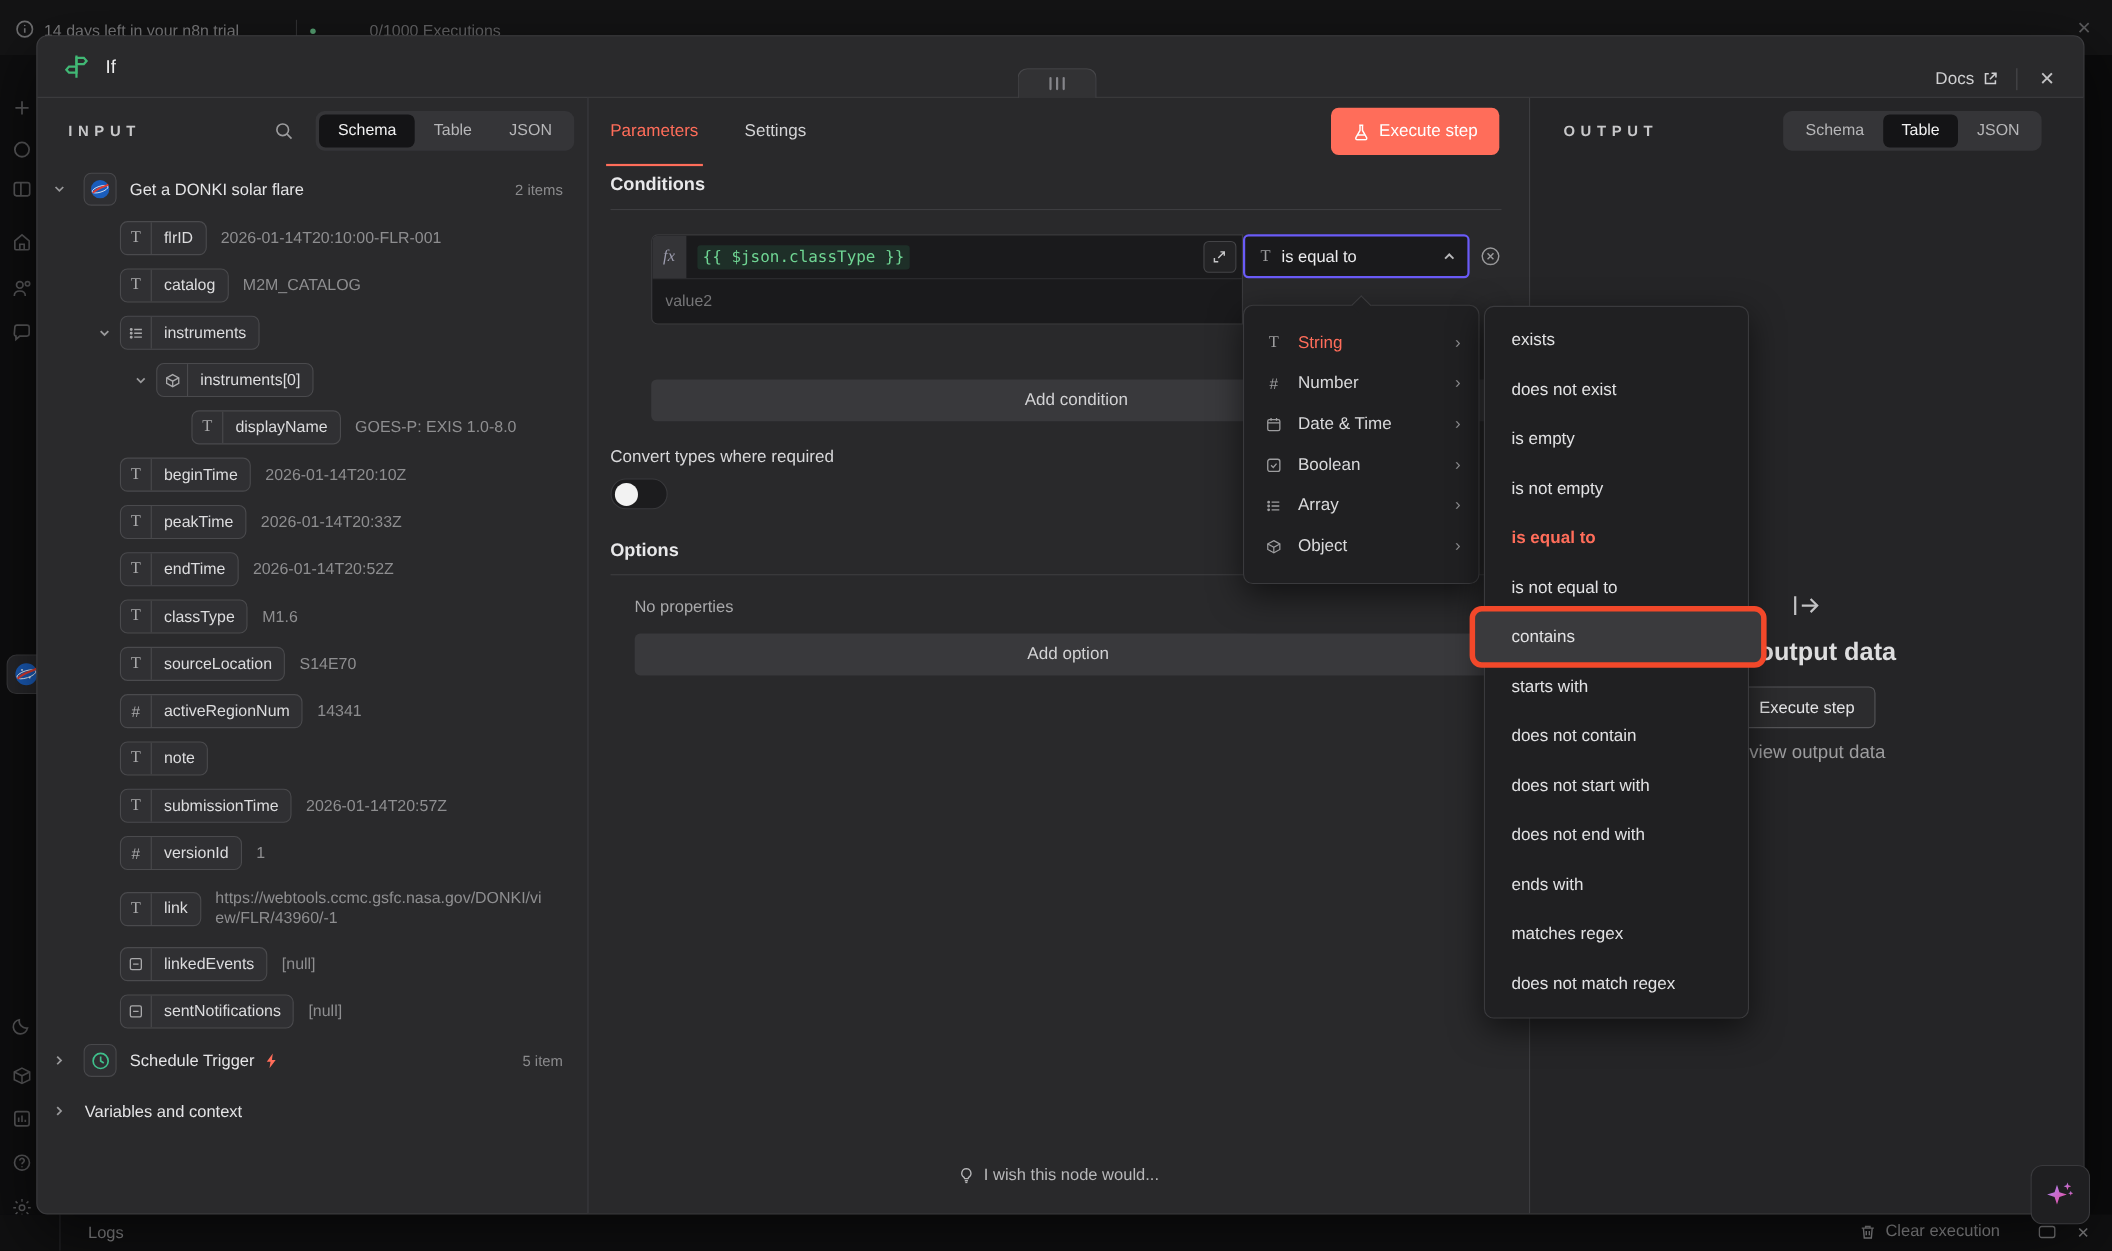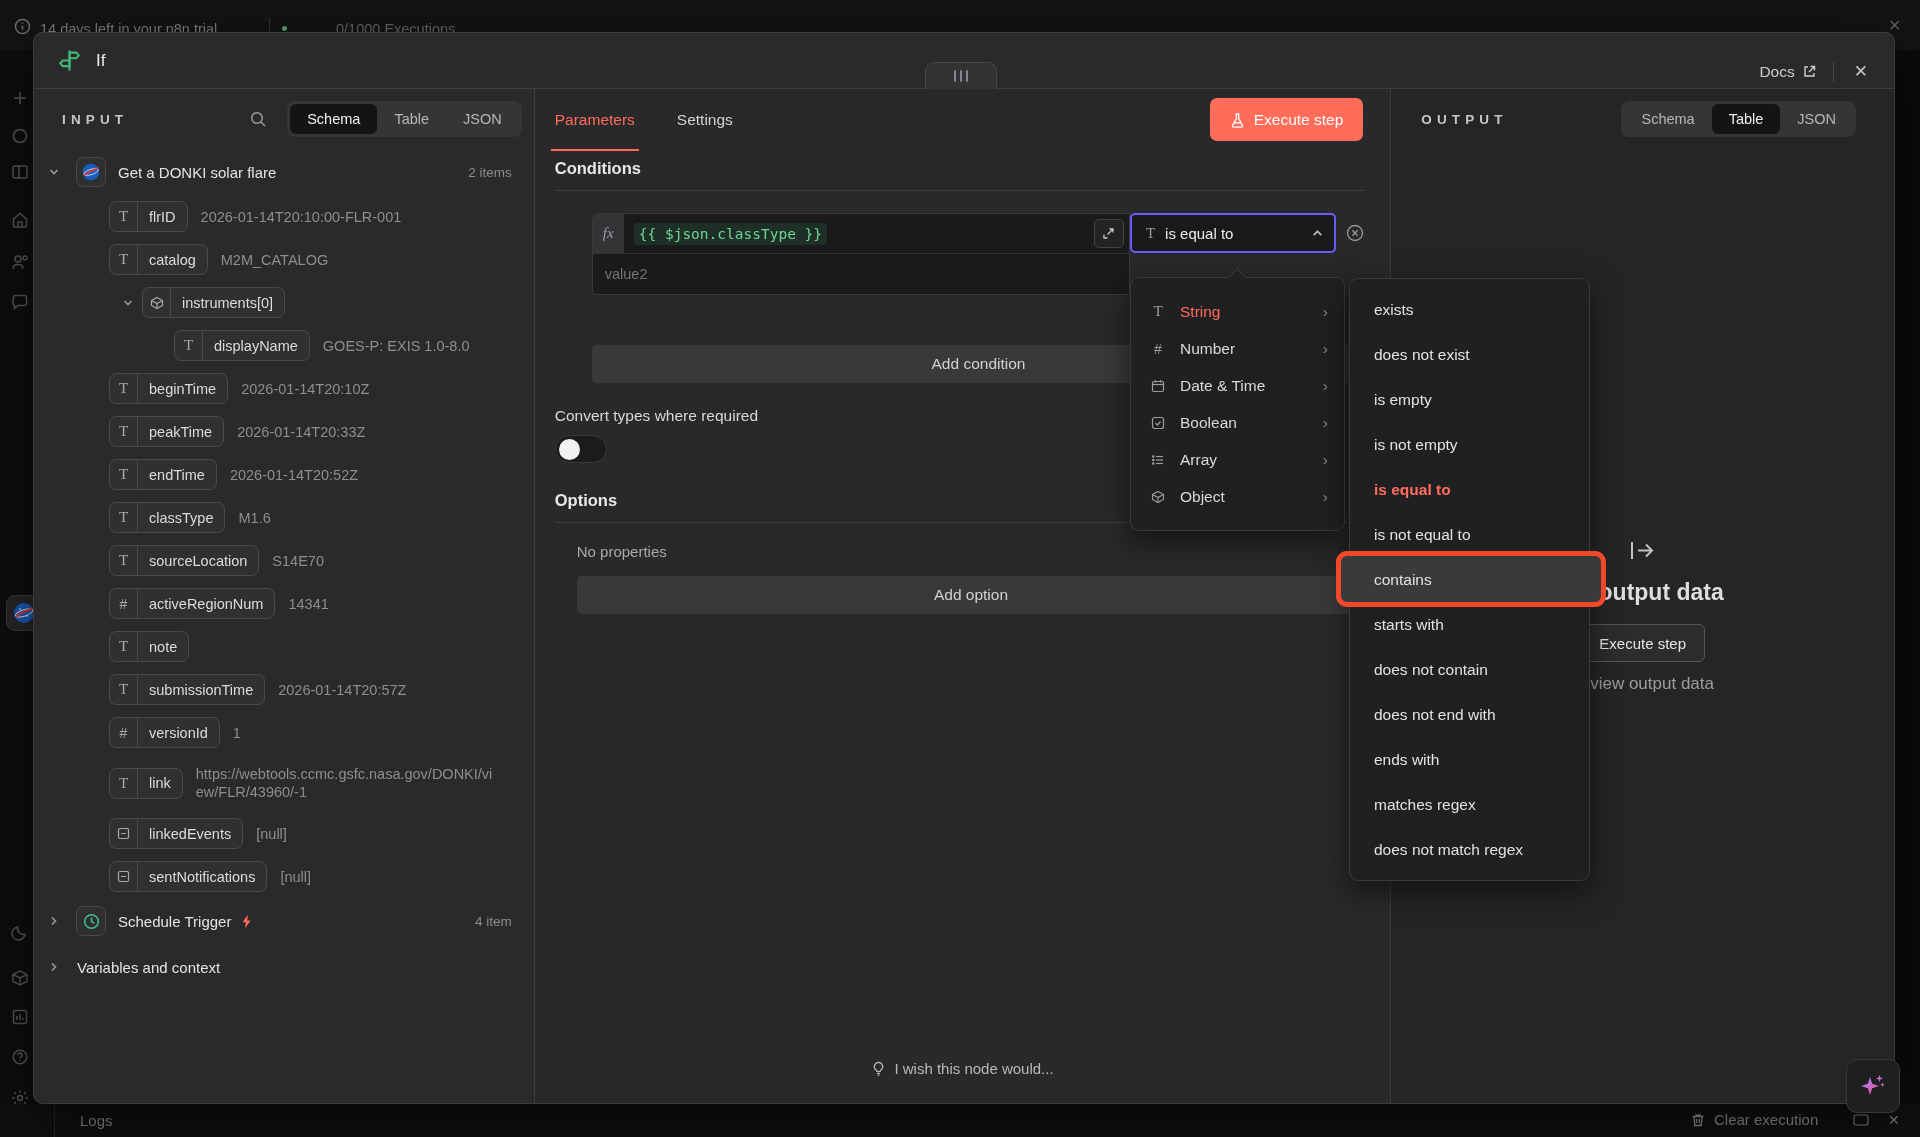--- a/index.html
+++ b/index.html
@@ -361,20 +361,40 @@
               </span>
             <span class="pval">2026-01-14T20:10:00-FLR-001</span>
           </div>
           <div class="trow lvl1">
             <span class="pill">
                 <span class="pic serifT">T</span>
                 <span class="pname">catalog</span>
               </span>
             <span class="pval">M2M_CATALOG</span>
           </div>
+          <div class="trow lvl1c">
+            <span class="chev">
+                <svg width="12" height="12" viewBox="0 0 12 12" stroke="currentColor" stroke-width="1.6" fill="none">
+                  <polyline points="2.5,4 6,7.5 9.5,4"></polyline>
+                </svg>
+              </span>
+            <span class="pill">
+                <span class="pic">
+                  <svg width="14" height="14" viewBox="0 0 14 14" stroke="currentColor" stroke-width="1.3" fill="none">
+                    <line x1="5" y1="3.5" x2="12" y2="3.5"></line>
+                    <line x1="5" y1="7" x2="12" y2="7"></line>
+                    <line x1="5" y1="10.5" x2="12" y2="10.5"></line>
+                    <circle cx="2.3" cy="3.5" r="0.7" fill="currentColor"></circle>
+                    <circle cx="2.3" cy="7" r="0.7" fill="currentColor"></circle>
+                    <circle cx="2.3" cy="10.5" r="0.7" fill="currentColor"></circle>
+                  </svg>
+                </span>
+                <span class="pname">instruments</span>
+              </span>
+          </div>
           <div class="trow lvl2">
             <span class="chev">
                 <svg width="12" height="12" viewBox="0 0 12 12" stroke="currentColor" stroke-width="1.6" fill="none">
                   <polyline points="2.5,4 6,7.5 9.5,4"></polyline>
                 </svg>
               </span>
             <span class="pill">
                 <span class="pic">
                   <svg width="14" height="14" viewBox="0 0 14 14" stroke="currentColor" stroke-width="1.2" fill="none">
                     <path d="M7 1.5 12.5 4.5v5L7 12.5 1.5 9.5v-5z"></path>
@@ -497,21 +517,21 @@
                   <circle cx="10" cy="10" r="7.2"></circle>
                   <path d="M10 5.8V10l3 2"></path>
                 </svg>
             </span>
             <span class="node-label">Schedule Trigger</span>
             <span class="bolt">
                 <svg width="14" height="15" viewBox="0 0 14 15" fill="#ff6d5a">
                   <path d="M8 0.8 2.5 8.3h3.4L5 14.2l5.6-7.6H7.2z"></path>
                 </svg>
               </span>
-            <span class="badge">4 item</span>
+            <span class="badge">5 item</span>
           </div>
 
           <div class="trow node pos0">
             <span class="chev">
                 <svg width="12" height="12" viewBox="0 0 12 12" stroke="currentColor" stroke-width="1.6" fill="none">
                   <polyline points="4,2.5 7.5,6 4,9.5"></polyline>
                 </svg>
               </span>
             <span class="node-label" style="margin-left:17px">Variables and context</span>
           </div>
@@ -685,20 +705,21 @@
     <div class="hl-ring"></div>
     <div class="op-item">exists</div>
     <div class="op-item">does not exist</div>
     <div class="op-item">is empty</div>
     <div class="op-item">is not empty</div>
     <div class="op-item sel">is equal to</div>
     <div class="op-item">is not equal to</div>
     <div class="op-item">contains</div>
     <div class="op-item">starts with</div>
     <div class="op-item">does not contain</div>
+    <div class="op-item">does not start with</div>
     <div class="op-item">does not end with</div>
     <div class="op-item">ends with</div>
     <div class="op-item">matches regex</div>
     <div class="op-item">does not match regex</div>
   </div>
 
   <div class="sparkle-btn">
     <svg width="30" height="30" viewBox="0 0 30 30">
       <defs>
         <linearGradient id="spg" x1="0" y1="0" x2="1" y2="1">

